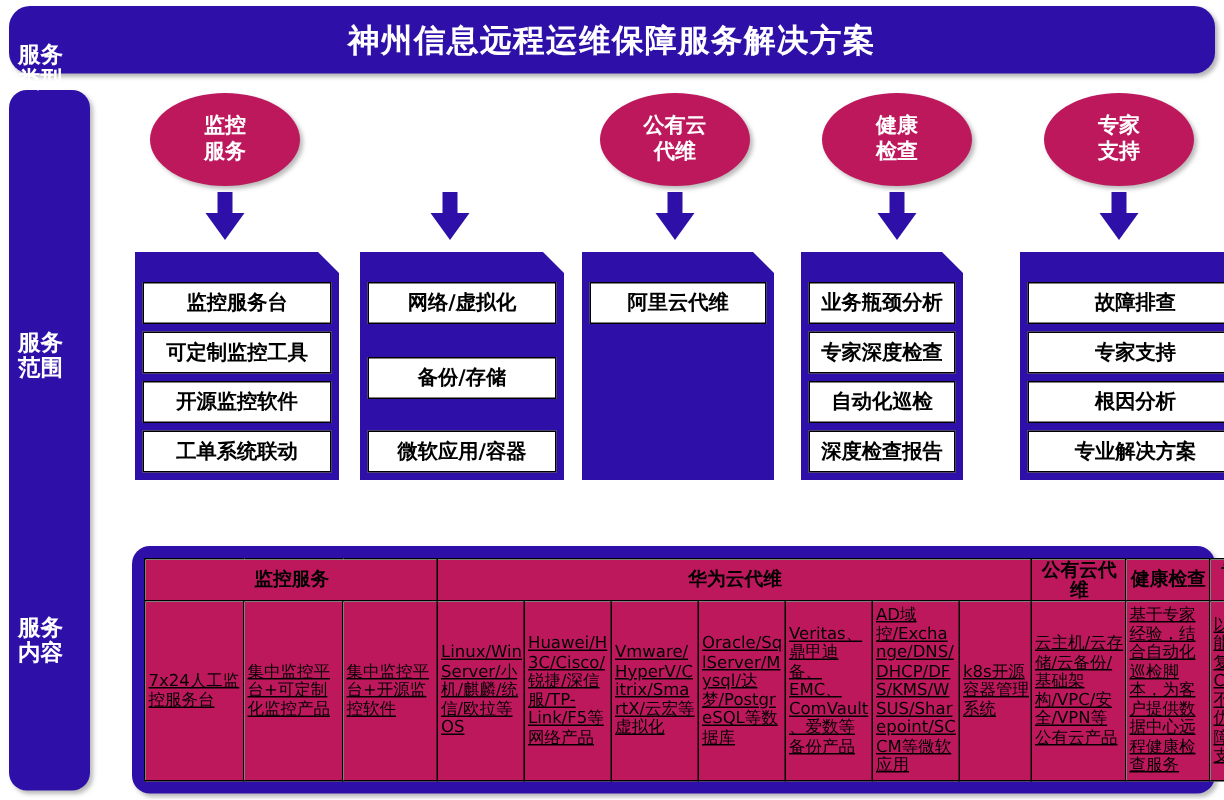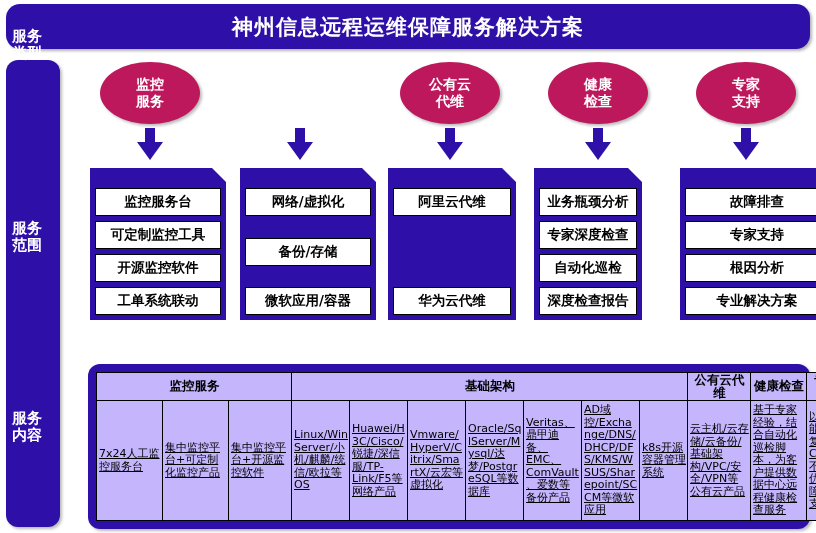--- a/index.html
+++ b/index.html
@@ -82,21 +82,21 @@
   .panel{
     position:absolute;left:88px;top:364px;width:722px;height:165px;
     background:#2E0FA8;border-radius:12px;
     box-shadow:2px 2px 3px rgba(120,120,120,.5);
   }
   table.grid{
     position:absolute;left:8px;top:8px;width:706px;height:149px;
     border-collapse:collapse;table-layout:fixed;background:#fff;
   }
   table.grid th,table.grid td{
-    border:1px solid #000;background:#c4b5fd;color:#000;
+    border:1px solid #000;background:#be185d;color:#000;
     font-size:11px;line-height:12.5px;
     padding:1px 1px 1px 2px;
     overflow:hidden;word-break:break-word;
   }
   table.grid th{
     height:17px;font-weight:bold;font-size:12.5px;text-align:center;vertical-align:middle;
   }
   table.grid td{vertical-align:middle;text-align:left;text-decoration:underline;}
 </style>
 </head>
@@ -174,21 +174,20 @@
     <div class="scope-inner">
       <div class="scope-item">网络/虚拟化</div>
       <div class="scope-item">备份/存储</div>
       <div class="scope-item">微软应用/容器</div>
     </div>
   </div>
 
   <div class="scope" style="left:388px;width:128px">
     <div class="scope-inner">
       <div class="scope-item">阿里云代维</div>
-      <div class="scope-item">华为云代维</div>
     </div>
   </div>
 
   <div class="scope" style="left:534px;width:108px">
     <div class="scope-inner">
       <div class="scope-item">业务瓶颈分析</div>
       <div class="scope-item">专家深度检查</div>
       <div class="scope-item">自动化巡检</div>
       <div class="scope-item">深度检查报告</div>
     </div>
@@ -216,21 +215,21 @@
           <col style="width:58px">
           <col style="width:58px">
         <col style="width:48px">
         <col style="width:63px">
           <col style="width:56px">
           <col style="width:52px">
       </colgroup>
       <thead>
         <tr>
           <th colspan="3">监控服务</th>
-          <th colspan="7">基础架构</th>
+          <th colspan="7">华为云代维</th>
           <th>公有云代维</th>
           <th>健康检查</th>
           <th>专家支持</th>
         </tr>
       </thead>
       <tbody>
         <tr>
           <td>7x24人工监控服务台</td>
           <td>集中监控平台+可定制化监控产品</td>
           <td>集中监控平台+开源监控软件</td>

